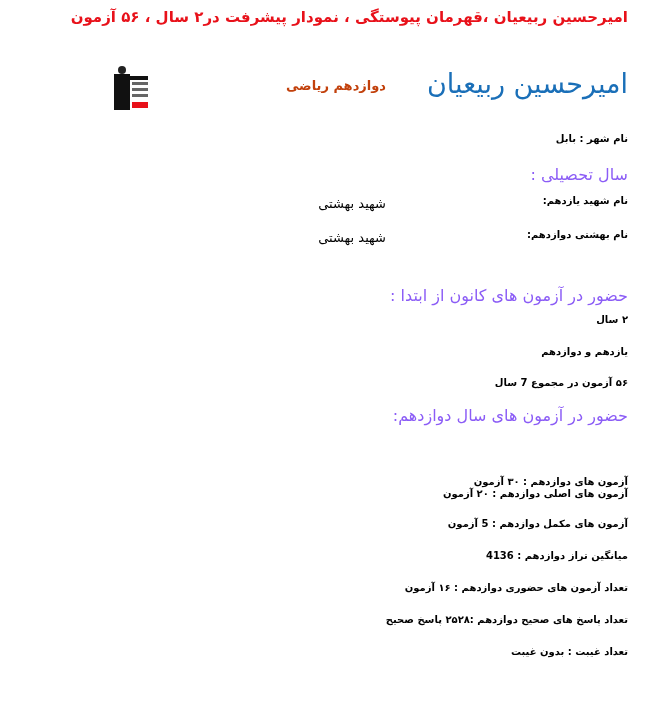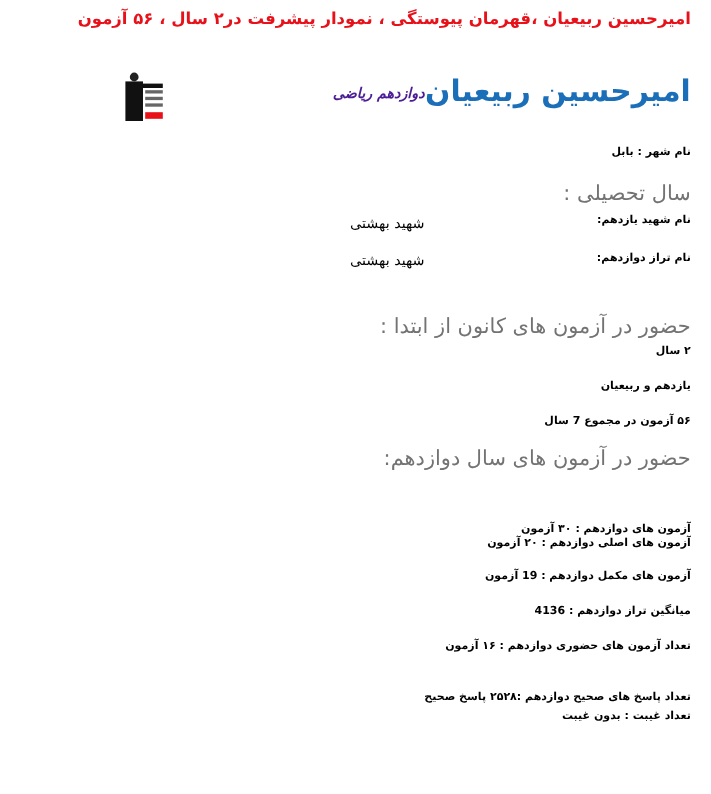--- a/index.html
+++ b/index.html
@@ -1,24 +1,24 @@
 <!DOCTYPE html>
 <html><head>
   <meta charset="utf-8">
   <style>
     html, body { margin:0; padding:0; background:#ffffff; }
     body { width:646px; height:722px; position:relative; overflow:hidden;
            font-family:"DejaVu Sans", sans-serif; direction:rtl; }
     .abs { position:absolute; white-space:nowrap; }
     .title { top:8px; right:18px; color:#e8111a; font-weight:bold; font-size:15px; }
-    .name { top:68px; right:18px; color:#1a6fb8; font-weight:bold; font-size:27px; }
-    .field { top:78px; right:260px; color:#4c1d95; font-weight:bold; font-size:13px;font-style:italic; }
+    .name { top:68px; right:18px; color:#1a6fb8; font-weight:normal; font-size:27px; }
+    .field { top:78px; right:260px; color:#c2410c; font-weight:bold; font-size:13px; }
     .logo { top:64px; left:112px; width:40px; height:50px; }
     .line { right:18px; color:#000; font-weight:bold; font-size:10px; }
-    .red { right:18px; color:#737373; font-size:19px; }
+    .red { right:18px; color:#8b5cf6; font-size:16px; }
     .val { right:260px; color:#000; font-weight:normal; font-size:13px; }
   </style>
 </head>
 <body>
 
 <div class="abs title">امیرحسین ربیعیان ،قهرمان پیوستگی ، نمودار پیشرفت در۲ سال ، ۵۶ آزمون</div>
 
 <div class="abs logo">
   <svg width="40" height="50" viewBox="0 0 40 50">
     <rect x="2" y="10" width="16" height="36" fill="#111"></rect>
@@ -31,28 +31,28 @@
   </svg>
 </div>
 
 <div class="abs name">امیرحسین ربیعیان</div>
 <div class="abs field">دوازدهم ریاضی</div>
 
 <div class="abs line" style="top:133px">نام شهر : بابل</div>
 <div class="abs red" style="top:165px">سال تحصیلی :</div>
 <div class="abs line" style="top:195px">نام شهید یازدهم:</div>
 <div class="abs val" style="top:196px">شهید بهشتی</div>
-<div class="abs line" style="top:229px">نام تراز دوازدهم:</div>
+<div class="abs line" style="top:229px">نام بهشتی دوازدهم:</div>
 <div class="abs val" style="top:230px">شهید بهشتی</div>
 
 <div class="abs red" style="top:286px">حضور در آزمون های کانون از ابتدا :</div>
 <div class="abs line" style="top:314px">۲ سال</div>
-<div class="abs line" style="top:346px">یازدهم و ربیعیان</div>
+<div class="abs line" style="top:346px">یازدهم و دوازدهم</div>
 <div class="abs line" style="top:377px">۵۶ آزمون در مجموع 7 سال</div>
 
 <div class="abs red" style="top:406px">حضور در آزمون های سال دوازدهم:</div>
 <div class="abs line" style="top:476px">آزمون های دوازدهم : ۳۰ آزمون</div>
 <div class="abs line" style="top:488px">آزمون های اصلی دوازدهم : ۲۰ آزمون</div>
-<div class="abs line" style="top:518px">آزمون های مکمل دوازدهم : 19 آزمون</div>
+<div class="abs line" style="top:518px">آزمون های مکمل دوازدهم : 5 آزمون</div>
 <div class="abs line" style="top:550px">میانگین تراز دوازدهم : 4136</div>
 <div class="abs line" style="top:582px">تعداد آزمون های حضوری دوازدهم : ۱۶ آزمون</div>
-<div class="abs line" style="top:628px">تعداد پاسخ های صحیح دوازدهم :۲۵۲۸ پاسخ صحیح</div>
+<div class="abs line" style="top:614px">تعداد پاسخ های صحیح دوازدهم :۲۵۲۸ پاسخ صحیح</div>
 <div class="abs line" style="top:646px">تعداد غیبت : بدون غیبت</div>
 
 </body></html>

